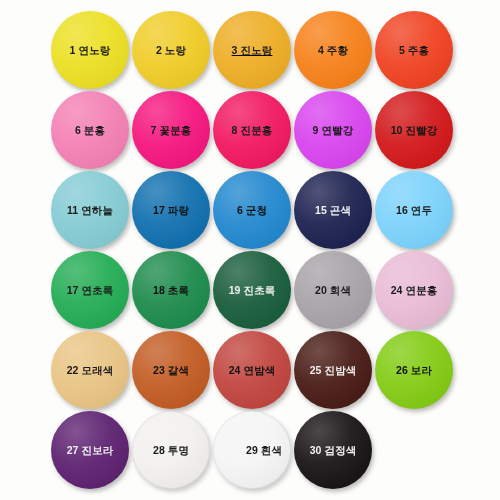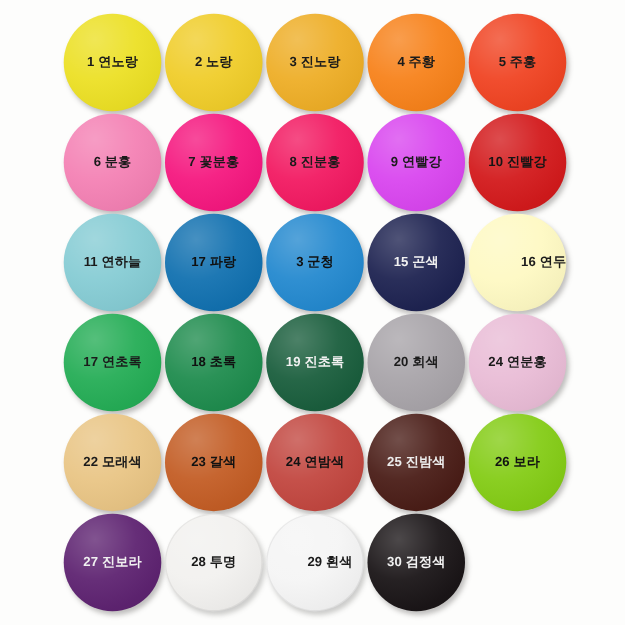--- a/index.html
+++ b/index.html
@@ -83,21 +83,21 @@
         <div class="swatch" style="background: rgb(236, 224, 37);">
           <span class="swatch-label" style="color: rgb(27, 27, 27);">1 연노랑</span>
         </div>
       </div>
       <div class="cell">
         <div class="swatch" style="background: rgb(240, 205, 42);">
           <span class="swatch-label" style="color: rgb(27, 27, 27);">2 노랑</span>
         </div>
       </div>
       <div class="cell">
-        <div class="swatch" style="background: rgb(238, 174, 39);">
+        <div class="swatch" style="background: rgb(238, 174, 39); text-decoration: underline;">
           <span class="swatch-label" style="color: rgb(27, 27, 27);">3 진노랑</span>
         </div>
       </div>
       <div class="cell">
         <div class="swatch" style="background: rgb(247, 130, 27);">
           <span class="swatch-label" style="color: rgb(27, 27, 27);">4 주황</span>
         </div>
       </div>
       <div class="cell">
         <div class="swatch" style="background: rgb(240, 68, 35);">
@@ -134,30 +134,30 @@
           <span class="swatch-label" style="color: rgb(27, 27, 27);">11 연하늘</span>
         </div>
       </div>
       <div class="cell">
         <div class="swatch" style="background: rgb(18, 113, 176);">
           <span class="swatch-label" style="color: rgb(16, 16, 16);">17 파랑</span>
         </div>
       </div>
       <div class="cell">
         <div class="swatch" style="background: rgb(36, 137, 207);">
-          <span class="swatch-label" style="color: rgb(16, 16, 16);">3 군청</span>
+          <span class="swatch-label" style="color: rgb(16, 16, 16);">6 군청</span>
         </div>
       </div>
       <div class="cell">
         <div class="swatch" style="background: rgb(30, 35, 81);">
           <span class="swatch-label" style="color: rgb(242, 242, 242);">15 곤색</span>
         </div>
       </div>
       <div class="cell">
-        <div class="swatch" style="background: #fef9c3; justify-content: flex-end;">
+        <div class="swatch" style="background: #7dd3fc;">
           <span class="swatch-label" style="color: rgb(27, 27, 27);">16 연두</span>
         </div>
       </div>
       <div class="cell">
         <div class="swatch" style="background: rgb(37, 173, 86);">
           <span class="swatch-label" style="color: rgb(27, 27, 27); text-align: right;">17 연초록</span>
         </div>
       </div>
       <div class="cell">
         <div class="swatch" style="background: rgb(31, 140, 78);">

